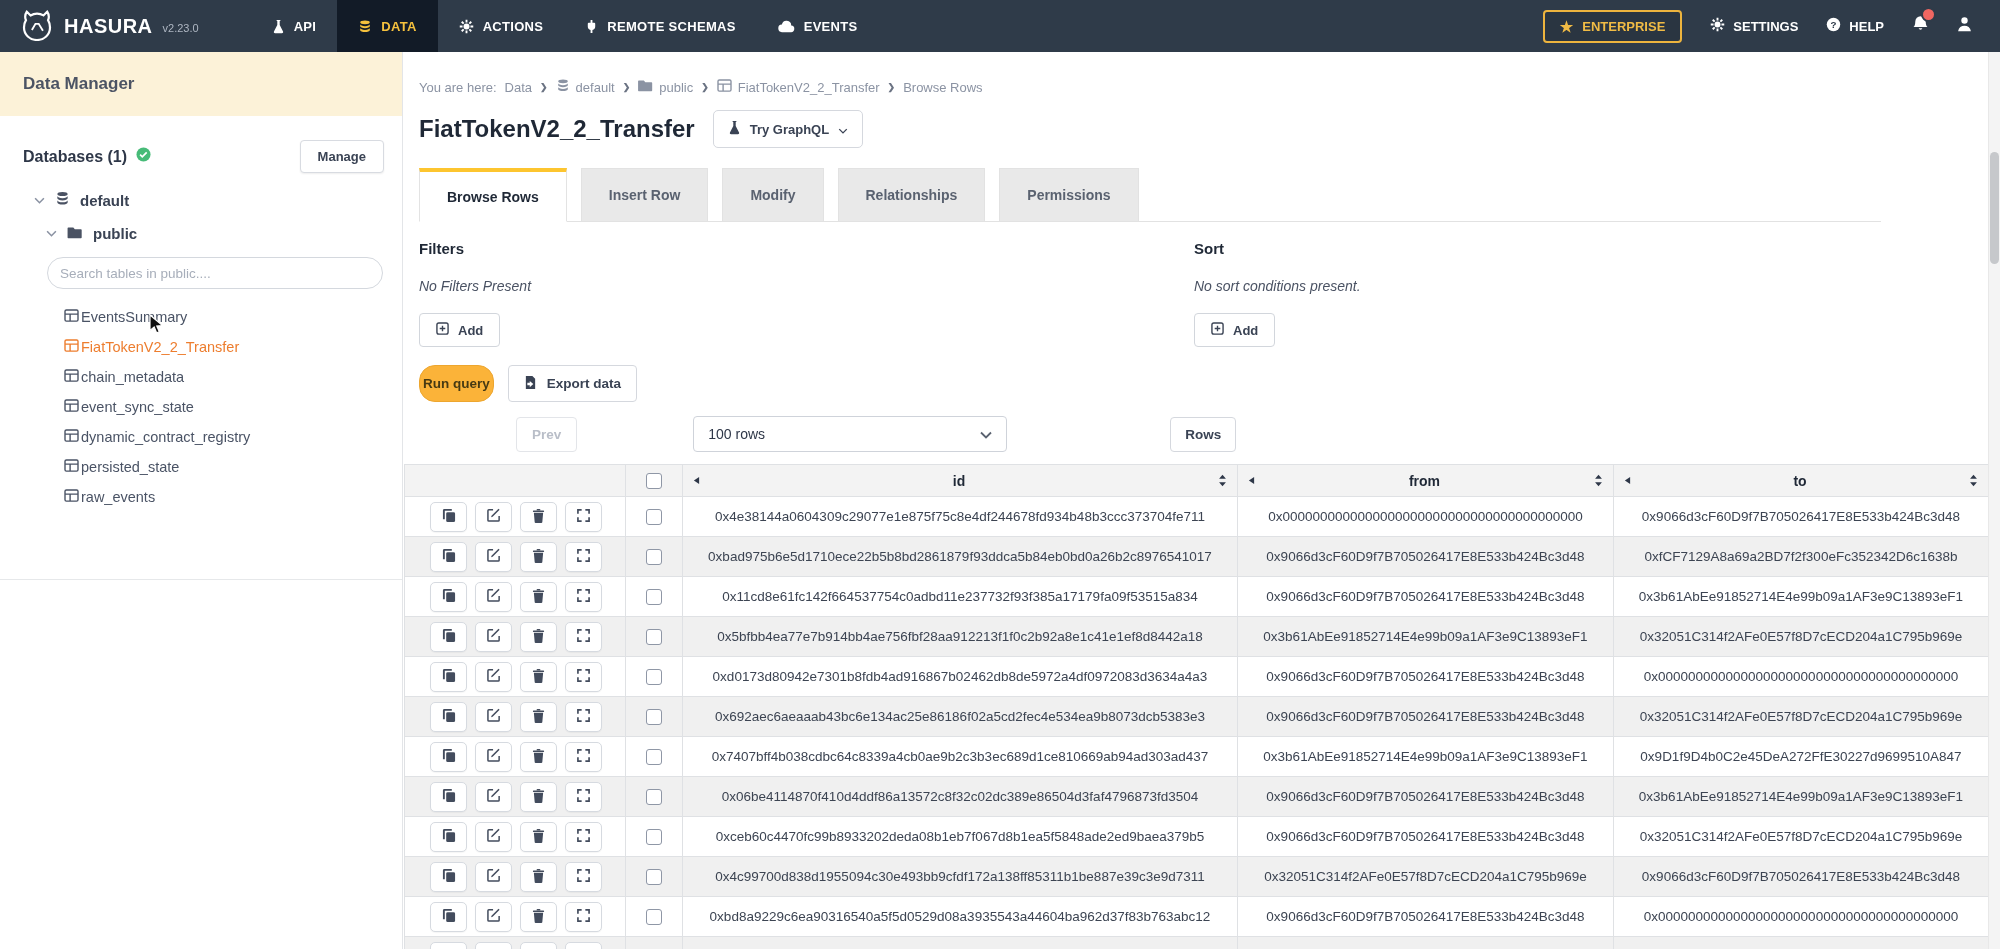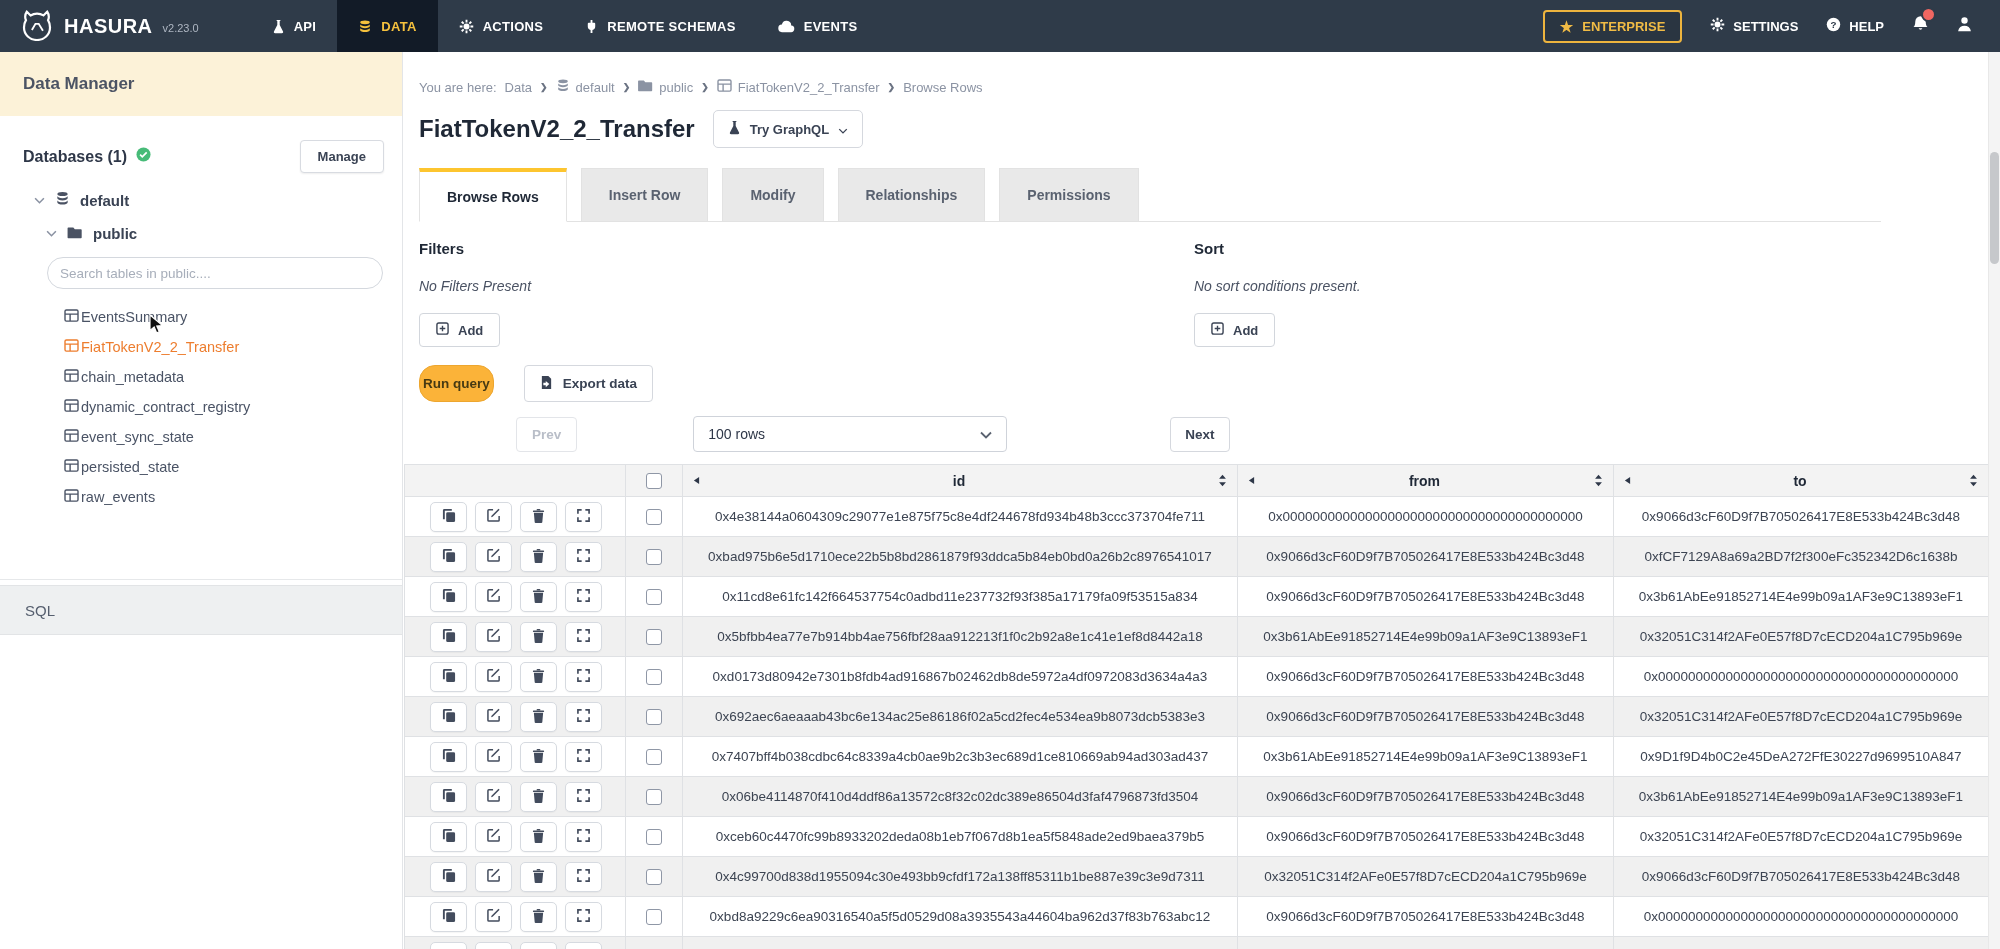--- a/index.html
+++ b/index.html
@@ -78,21 +78,21 @@
   .sort-col { flex:1; }
   .section-title { font-size:15px; font-weight:bold; color:#1f2836; }
   .empty-note { font-style:italic; font-size:14px; color:#4a5263; margin-top:21px; }
   .add-btn { margin-top:19px; display:inline-flex; align-items:center; gap:9px; border:1px solid #d2d6dc;
     border-radius:4px; background:#fff; padding:8px 16px; font-size:13px; font-weight:bold;
     color:#3a4354; cursor:pointer; }
   .query-row { margin:18px 0 0 15px; display:flex; gap:14px; }
   .run-btn { background:#fbb339; border:1px solid #eda62f; border-radius:16px; padding:10px 3px;
     font-size:13.5px; font-weight:bold; color:#473a13; cursor:pointer; }
   .export-btn { background:#fff; border:1px solid #d5d8de; border-radius:4px; padding:0 15px;
-    font-size:13.5px; font-weight:bold; color:#3a4354; display:flex; gap:10px; align-items:center; cursor:pointer;margin-left:16px; }
+    font-size:13.5px; font-weight:bold; color:#3a4354; display:flex; gap:10px; align-items:center; cursor:pointer; }
   .pagination-row { margin-top:14px; display:flex; align-items:center; }
   .prev-btn { margin-left:112px; border:1px solid #e3e5e9; border-radius:4px; background:#fff;
     color:#b9bec8; font-size:13.5px; font-weight:bold; padding:9px 15px; cursor:pointer; }
   .rows-select { margin-left:116px; width:314px; height:36px; border:1px solid #cfd3da; border-radius:4px;
     display:flex; align-items:center; justify-content:space-between; padding:0 14px; font-size:14px;
     color:#2e3748; cursor:pointer; background:#fff; }
   .next-btn { margin-left:163px; border:1px solid #d5d8de; border-radius:4px; background:#fff;
     color:#3a4354; font-size:13.5px; font-weight:bold; padding:9px 14px; cursor:pointer; }
 
   
@@ -285,46 +285,45 @@
             <rect x="1" y="1" width="14" height="12" rx="1.5"></rect>
             <path d="M1 5.5h14M6.5 5.5V13"></path>
           </svg></span>
         <span>chain_metadata</span>
       </div>
       <div class="table-item">
         <span class="ico"><svg width="15" height="13" viewBox="0 0 16 14" fill="none" stroke="currentColor" stroke-width="1.5">
             <rect x="1" y="1" width="14" height="12" rx="1.5"></rect>
             <path d="M1 5.5h14M6.5 5.5V13"></path>
           </svg></span>
-        <span>dynamic_contract_registry</span>
+        <span>event_sync_state</span>
       </div>
       <div class="table-item">
         <span class="ico"><svg width="15" height="13" viewBox="0 0 16 14" fill="none" stroke="currentColor" stroke-width="1.5">
             <rect x="1" y="1" width="14" height="12" rx="1.5"></rect>
             <path d="M1 5.5h14M6.5 5.5V13"></path>
           </svg></span>
-        <span>event_sync_state</span>
+        <span>dynamic_contract_registry</span>
       </div>
       <div class="table-item">
         <span class="ico"><svg width="15" height="13" viewBox="0 0 16 14" fill="none" stroke="currentColor" stroke-width="1.5">
             <rect x="1" y="1" width="14" height="12" rx="1.5"></rect>
             <path d="M1 5.5h14M6.5 5.5V13"></path>
           </svg></span>
         <span>persisted_state</span>
       </div>
       <div class="table-item">
         <span class="ico"><svg width="15" height="13" viewBox="0 0 16 14" fill="none" stroke="currentColor" stroke-width="1.5">
             <rect x="1" y="1" width="14" height="12" rx="1.5"></rect>
             <path d="M1 5.5h14M6.5 5.5V13"></path>
           </svg></span>
         <span>raw_events</span>
       </div>
     </div>
   <div class="sql-divider"></div>
-  <div class="sql-band">SQL</div>
 </div>
 
 <div class="cursor-arrow">
   <svg width="18" height="22" viewBox="0 0 18 22">
     <path d="M2 1l0 15.5 4.2-3.6 2.5 6 2.6-1.1-2.5-5.8 5.7-.5z" fill="#111" stroke="#fff" stroke-width="1.2"></path>
   </svg>
 </div>
 
 <div class="main">
   <div class="breadcrumb">
@@ -434,21 +433,21 @@
   <div class="pagination-row">
     <button class="prev-btn">Prev</button>
     <div class="rows-select">
       <span>100 rows</span>
       <span class="ico">
         <svg width="12" height="8" viewBox="0 0 12 8" fill="none" stroke="#5a6270" stroke-width="1.8">
             <path d="M1 1.5l5 5 5-5"></path>
           </svg>
       </span>
     </div>
-    <button class="next-btn">Next</button>
+    <button class="next-btn">Rows</button>
   </div>
 
   <table class="data-table">
     <colgroup>
       <col style="width:221px">
         <col style="width:57px">
         <col style="width:555px">
         <col style="width:376px">
         <col style="width:375px">
     </colgroup>

